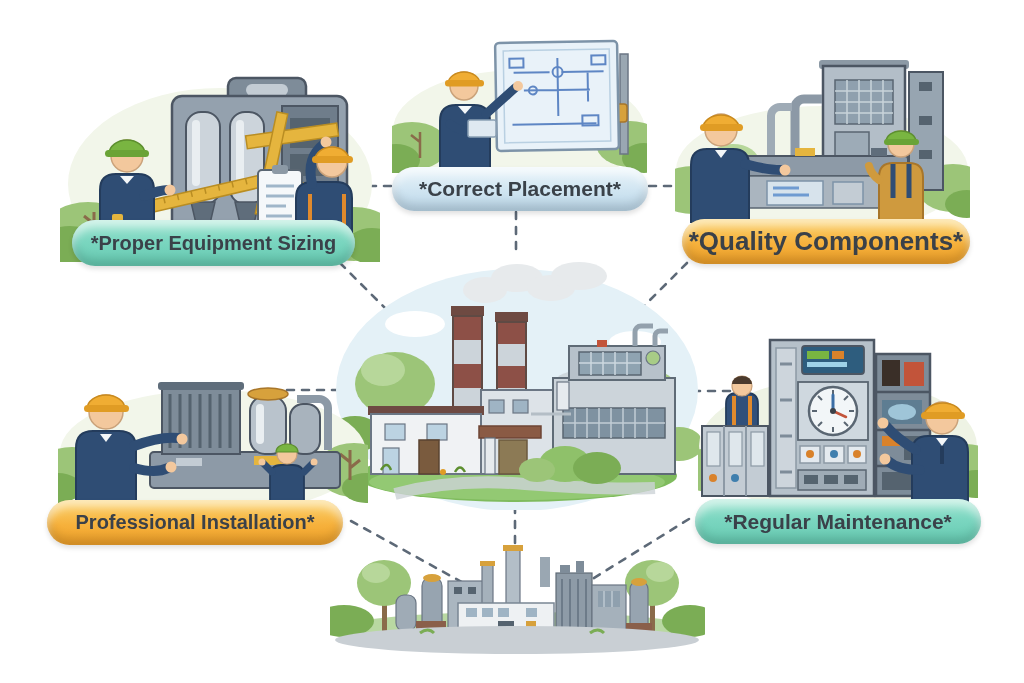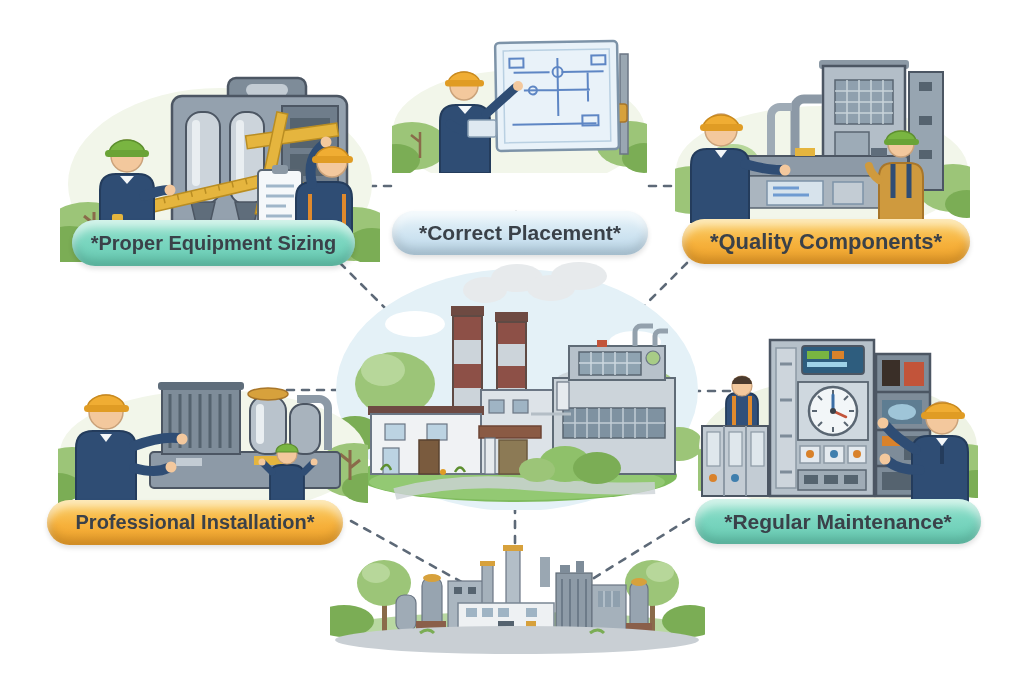--- a/index.html
+++ b/index.html
@@ -13,22 +13,22 @@
   .scene{z-index:2;}
   .pill{
     position:absolute;z-index:3;display:flex;align-items:center;justify-content:center;
     border-radius:999px;font-weight:bold;color:#3a4149;text-align:center;white-space:nowrap;
     box-shadow: inset 0 7px 9px rgba(255,255,255,.55), inset 0 -7px 10px rgba(0,0,0,.14), 0 3px 5px rgba(0,0,0,.12);
   }
   .pill.teal{background:linear-gradient(180deg,#a5e7d4 0%,#7bd6c0 45%,#66cbb2 100%);text-align:center;}
   .pill.blue{background:linear-gradient(180deg,#ecf6fb 0%,#cfe4f1 55%,#bcd8ea 100%);}
   .pill.orange{background:linear-gradient(180deg,#fbd36e 0%,#f6b13c 55%,#efa028 100%);}
   #pill-sizing{left:72px;top:220px;width:283px;height:46px;font-size:20px;}
-  #pill-placement{left:392px;top:167px;width:256px;height:44px;font-size:21px;margin-top:44px;}
-  #pill-quality{left:682px;top:219px;width:288px;height:45px;font-size:22px;}
+  #pill-placement{left:392px;top:167px;width:256px;height:44px;font-size:21px;}
+  #pill-quality{left:682px;top:219px;width:288px;height:45px;font-size:26px;}
   #pill-installation{left:47px;top:500px;width:296px;height:45px;font-size:20px;}
   #pill-maintenance{left:695px;top:499px;width:286px;height:45px;font-size:21px;}
 </style>
 </head>
 <body>
 
 <div id="canvas">
 
   <svg id="connectors" viewBox="0 0 1024 683">
     <g stroke="#5d6977" stroke-width="2.6" stroke-linecap="round" stroke-dasharray="7 8" fill="none">

